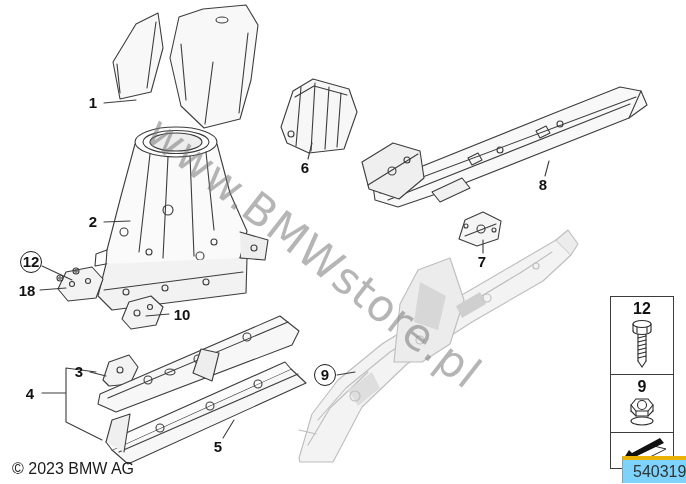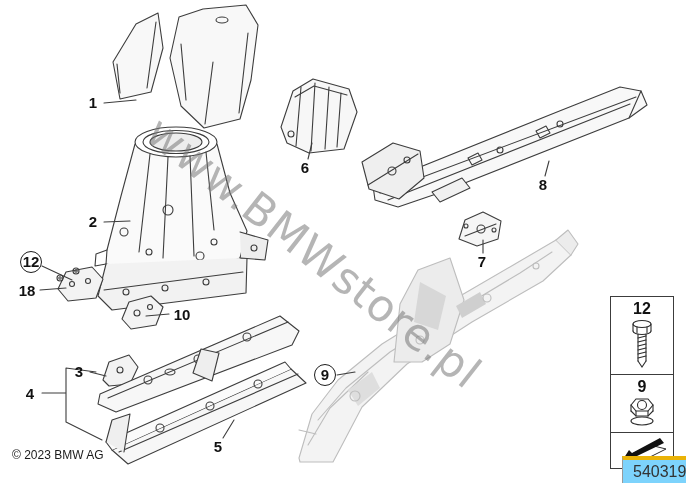--- a/index.html
+++ b/index.html
@@ -14,21 +14,21 @@
     color:rgba(120,120,120,0.55);letter-spacing:1px;white-space:nowrap;
     pointer-events:none;
   }
   .callout{position:absolute;z-index:4;font-weight:700;font-size:15px;color:#111;text-align:center;cursor:pointer;background:transparent}
   .callout.plain{width:22px;height:18px;line-height:18px}
   .callout.circled{width:22px;height:22px;line-height:19px;border:1.6px solid #1d1d1d;border-radius:50%;background:#fff}
   .legend{position:absolute;left:610px;top:296px;width:64px;border:1px solid #3c3c3c;background:#fff;z-index:4;display:flex;flex-direction:column}
   .legend-cell{display:flex;flex-direction:column;align-items:center;padding:3px 0 4px 0;border-top:1px solid #3c3c3c}
   .legend-cell:first-child{border-top:none}
   .legend-num{font-weight:700;font-size:16px;color:#111;line-height:18px}
-  .copyright{position:absolute;left:12px;top:448px;font-size:12px;color:#1b1b1b;z-index:4}
+  .copyright{position:absolute;left:12px;top:460px;font-size:16px;color:#1b1b1b;z-index:4}
   .docnum{position:absolute;left:622px;top:456px;font-size:16px;color:#333;z-index:4;border-top:4px solid #eab308;border-left:1px solid #9a9a9a;padding:3px 6px 2px 10px;background:#7dd3fc}
 </style>
 </head>
 <body>
 
 <div class="stage">
 
   <svg class="art" width="686" height="484" viewBox="0 0 686 484">
     <g stroke="#3d3d3d" stroke-width="1.1" fill="none" stroke-linejoin="round" stroke-linecap="round">
 

